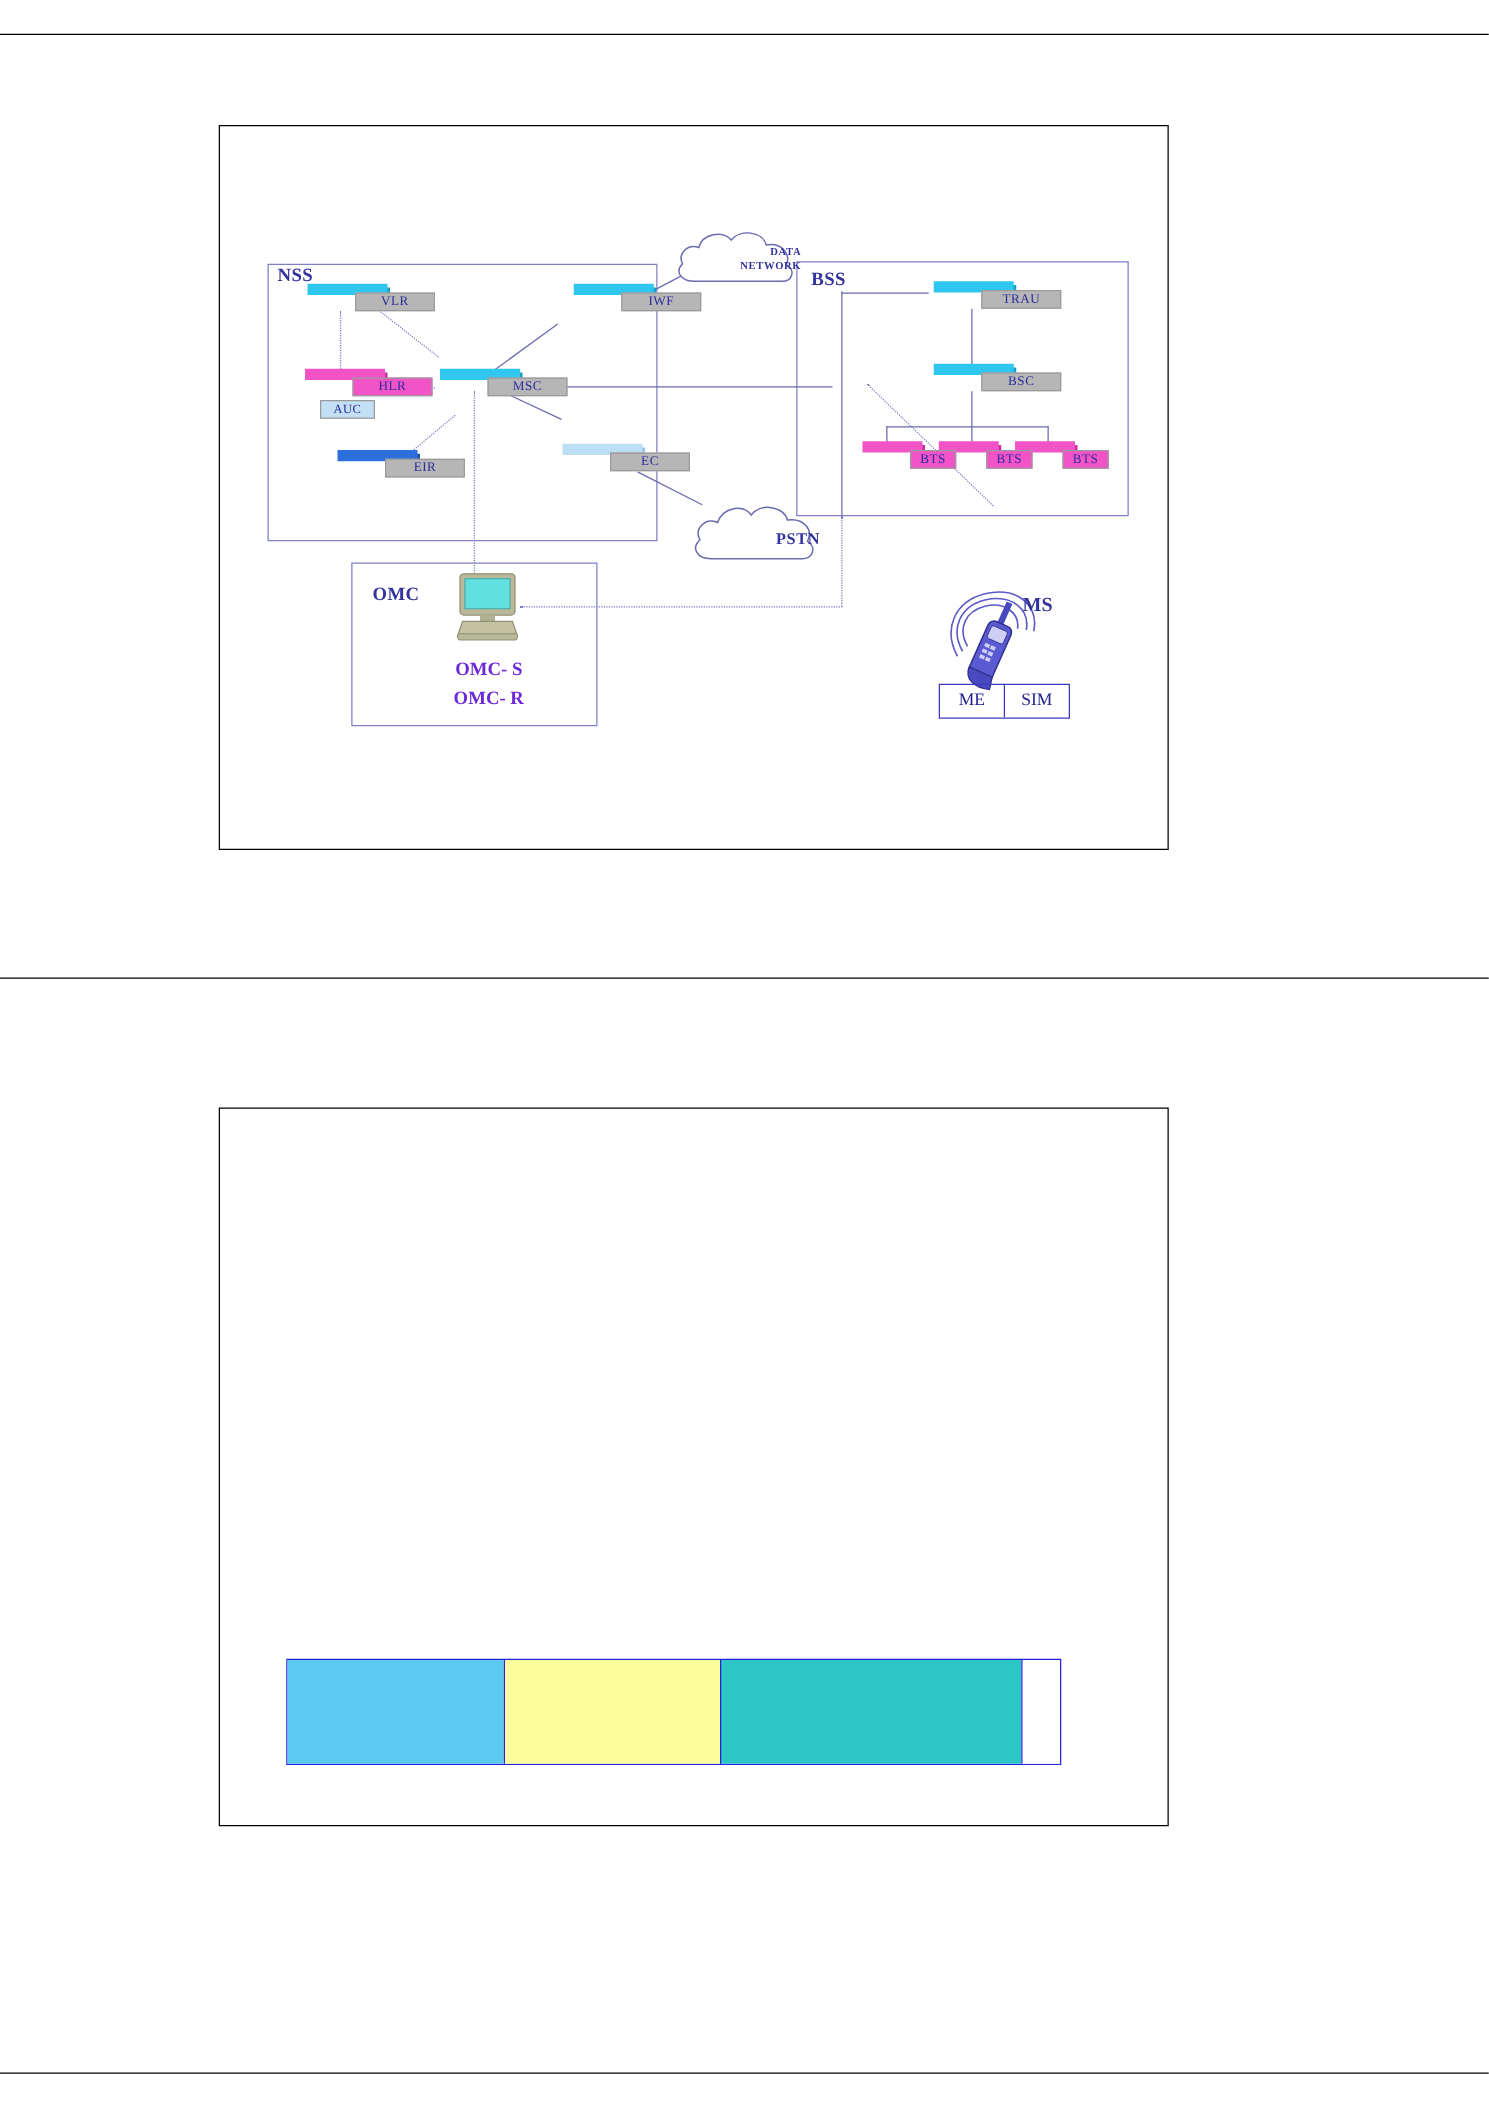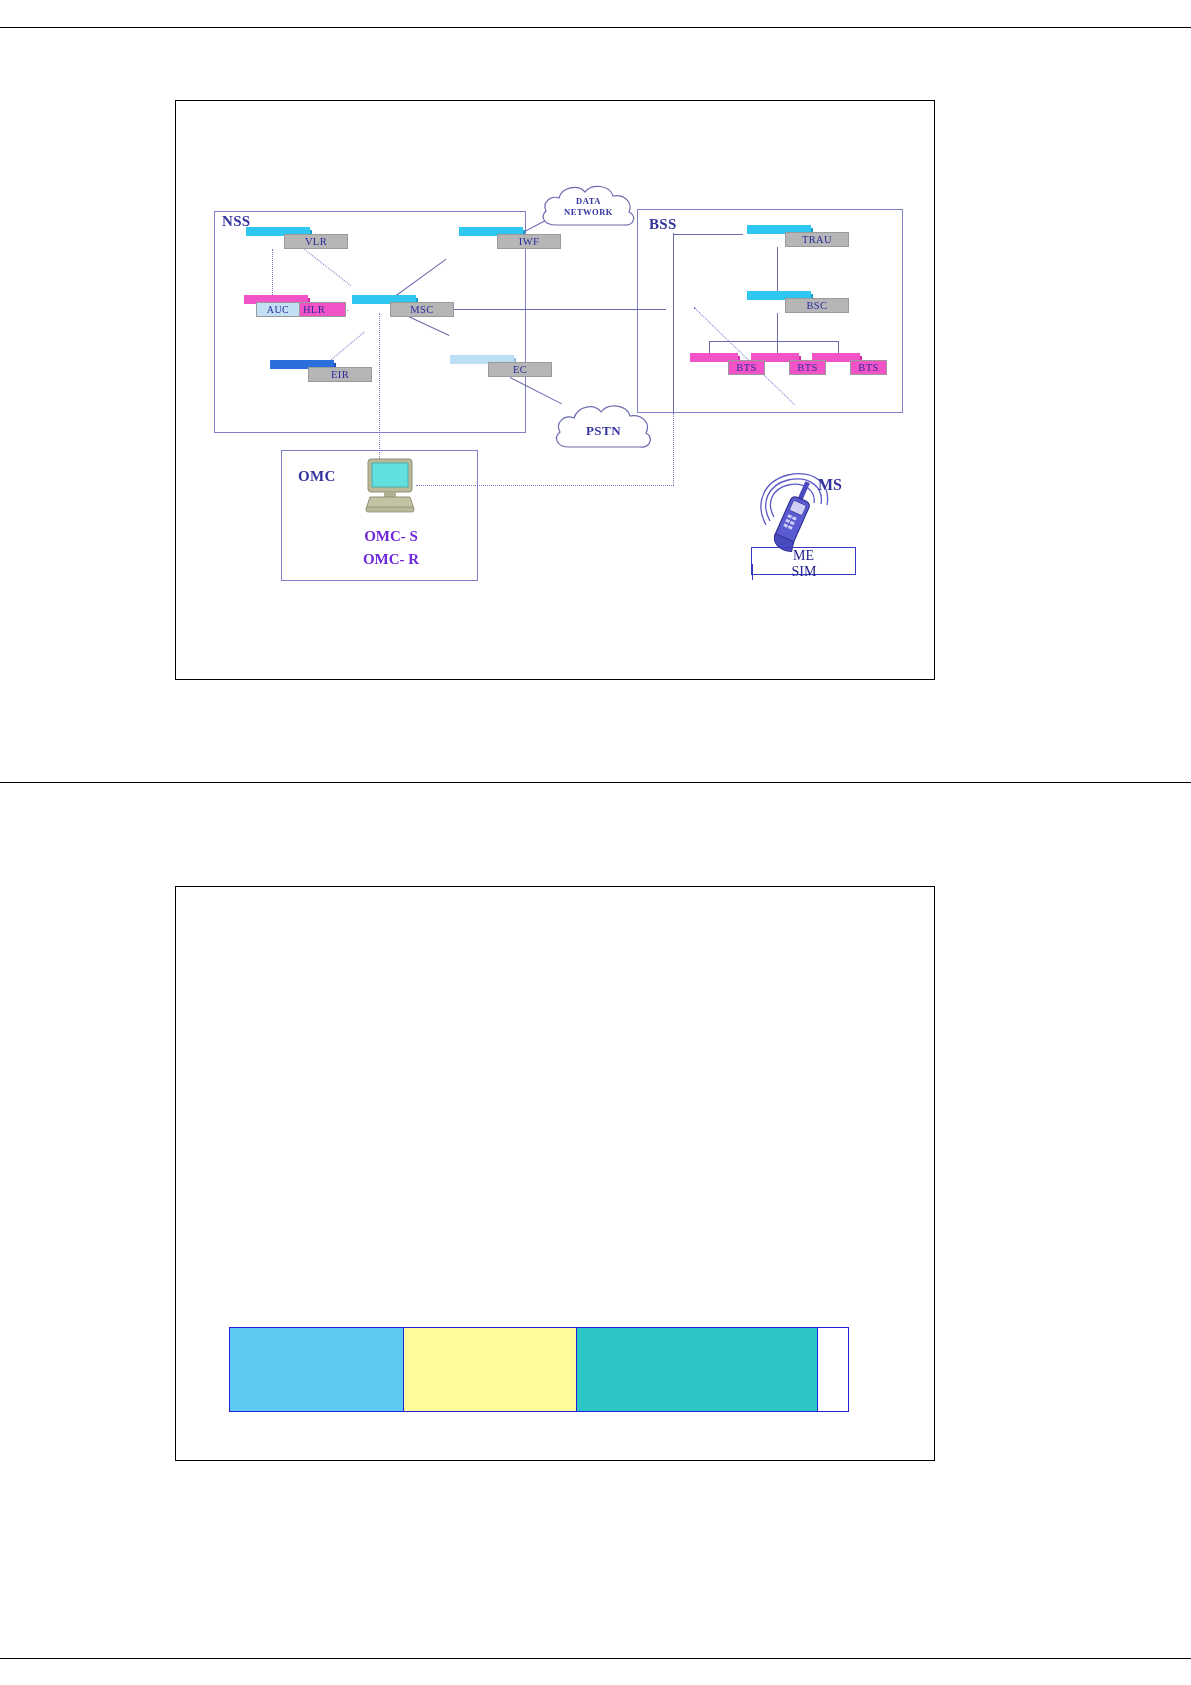--- a/index.html
+++ b/index.html
@@ -75,21 +75,21 @@
   .node.blue  .top  { background:#2b6fdd; }
   .node.blue  .side { background:#1b4fa8; }
   
   .node.pale  .top  { background:#bcdff5; }
   .node.pale  .side { background:#8fc3e6; }
 
   
   #node-vlr  { left:64px;  top:126px; }
   #node-iwf  { left:277px; top:126px; }
   #node-hlr  { left:62px;  top:194px; }
-  #node-auc  { left:36px;  top:194px; width:48px; }
+  #node-auc  { left:36px;  top:212px; width:48px; }
   #node-auc .face { width:44px; background:#c3dff3; font-size:10px; }
   #node-msc  { left:170px; top:194px; }
   #node-eir  { left:88px;  top:259px; }
   #node-ec   { left:268px; top:254px; }
   #node-trau { left:565px; top:124px; }
   #node-bsc  { left:565px; top:190px;text-align:right; }
   #node-bts1 { left:508px; top:252px; width:56px; }
   #node-bts2 { left:569px; top:252px; width:56px; }
   #node-bts3 { left:630px; top:252px; width:56px; }
   .node.bts .face { width:37px; }
@@ -114,21 +114,21 @@
   }
   .diag-dot {
     position:absolute; height:0; border-top:1.7px dotted #7a7ac6;
     transform-origin:0 50%;
   }
 
   
   .cloud { position:absolute; }
   .cloud svg { display:block; overflow:visible; }
   .cloud .ctext {
-    position:absolute; width:100%; text-align:center;
+    position:absolute; width:100%; text-align:right;
     color:#33339e; font-weight:bold; font-size:8.5px; line-height:11px;
     letter-spacing:.5px;
   }
   #cloud-data { left:360px; top:78px; width:105px; height:62px; }
   #cloud-data .ctext { top:17px; }
   #cloud-pstn { left:375px; top:296px; width:105px; height:66px; }
   #cloud-pstn .ctext { top:28px; font-size:13px; }
 
   
   #omc-computer { position:absolute; left:188px; top:356px; width:52px; height:58px; }
@@ -137,21 +137,21 @@
     text-align:center; color:#6d28d9; font-weight:bold;
     font-size:15px; line-height:23px;
   }
 
   
   #ms-phone  { position:absolute; left:580px; top:330px; width:90px; height:130px; }
   #ms-label  { position:absolute; left:642px; top:375px; color:#33339e;
                font-weight:bold; font-size:16px; }
   #ms-table  {
     position:absolute; left:575px; top:446px; width:105px; height:28px;
-    border:1.3px solid #3a3ac0; display:flex;flex-direction:column;
+    border:1.3px solid #3a3ac0; display:flex;
   }
   #ms-table .cell {
     flex:1; display:flex; align-items:center; justify-content:center;
     color:#1e1e8c; font-size:14px;
   }
   #ms-table .cell + .cell { border-left:1.3px solid #3a3ac0; }
 
   
   #bar-wrap {
     position:absolute; left:53px; top:440px; width:620px; height:85px;

